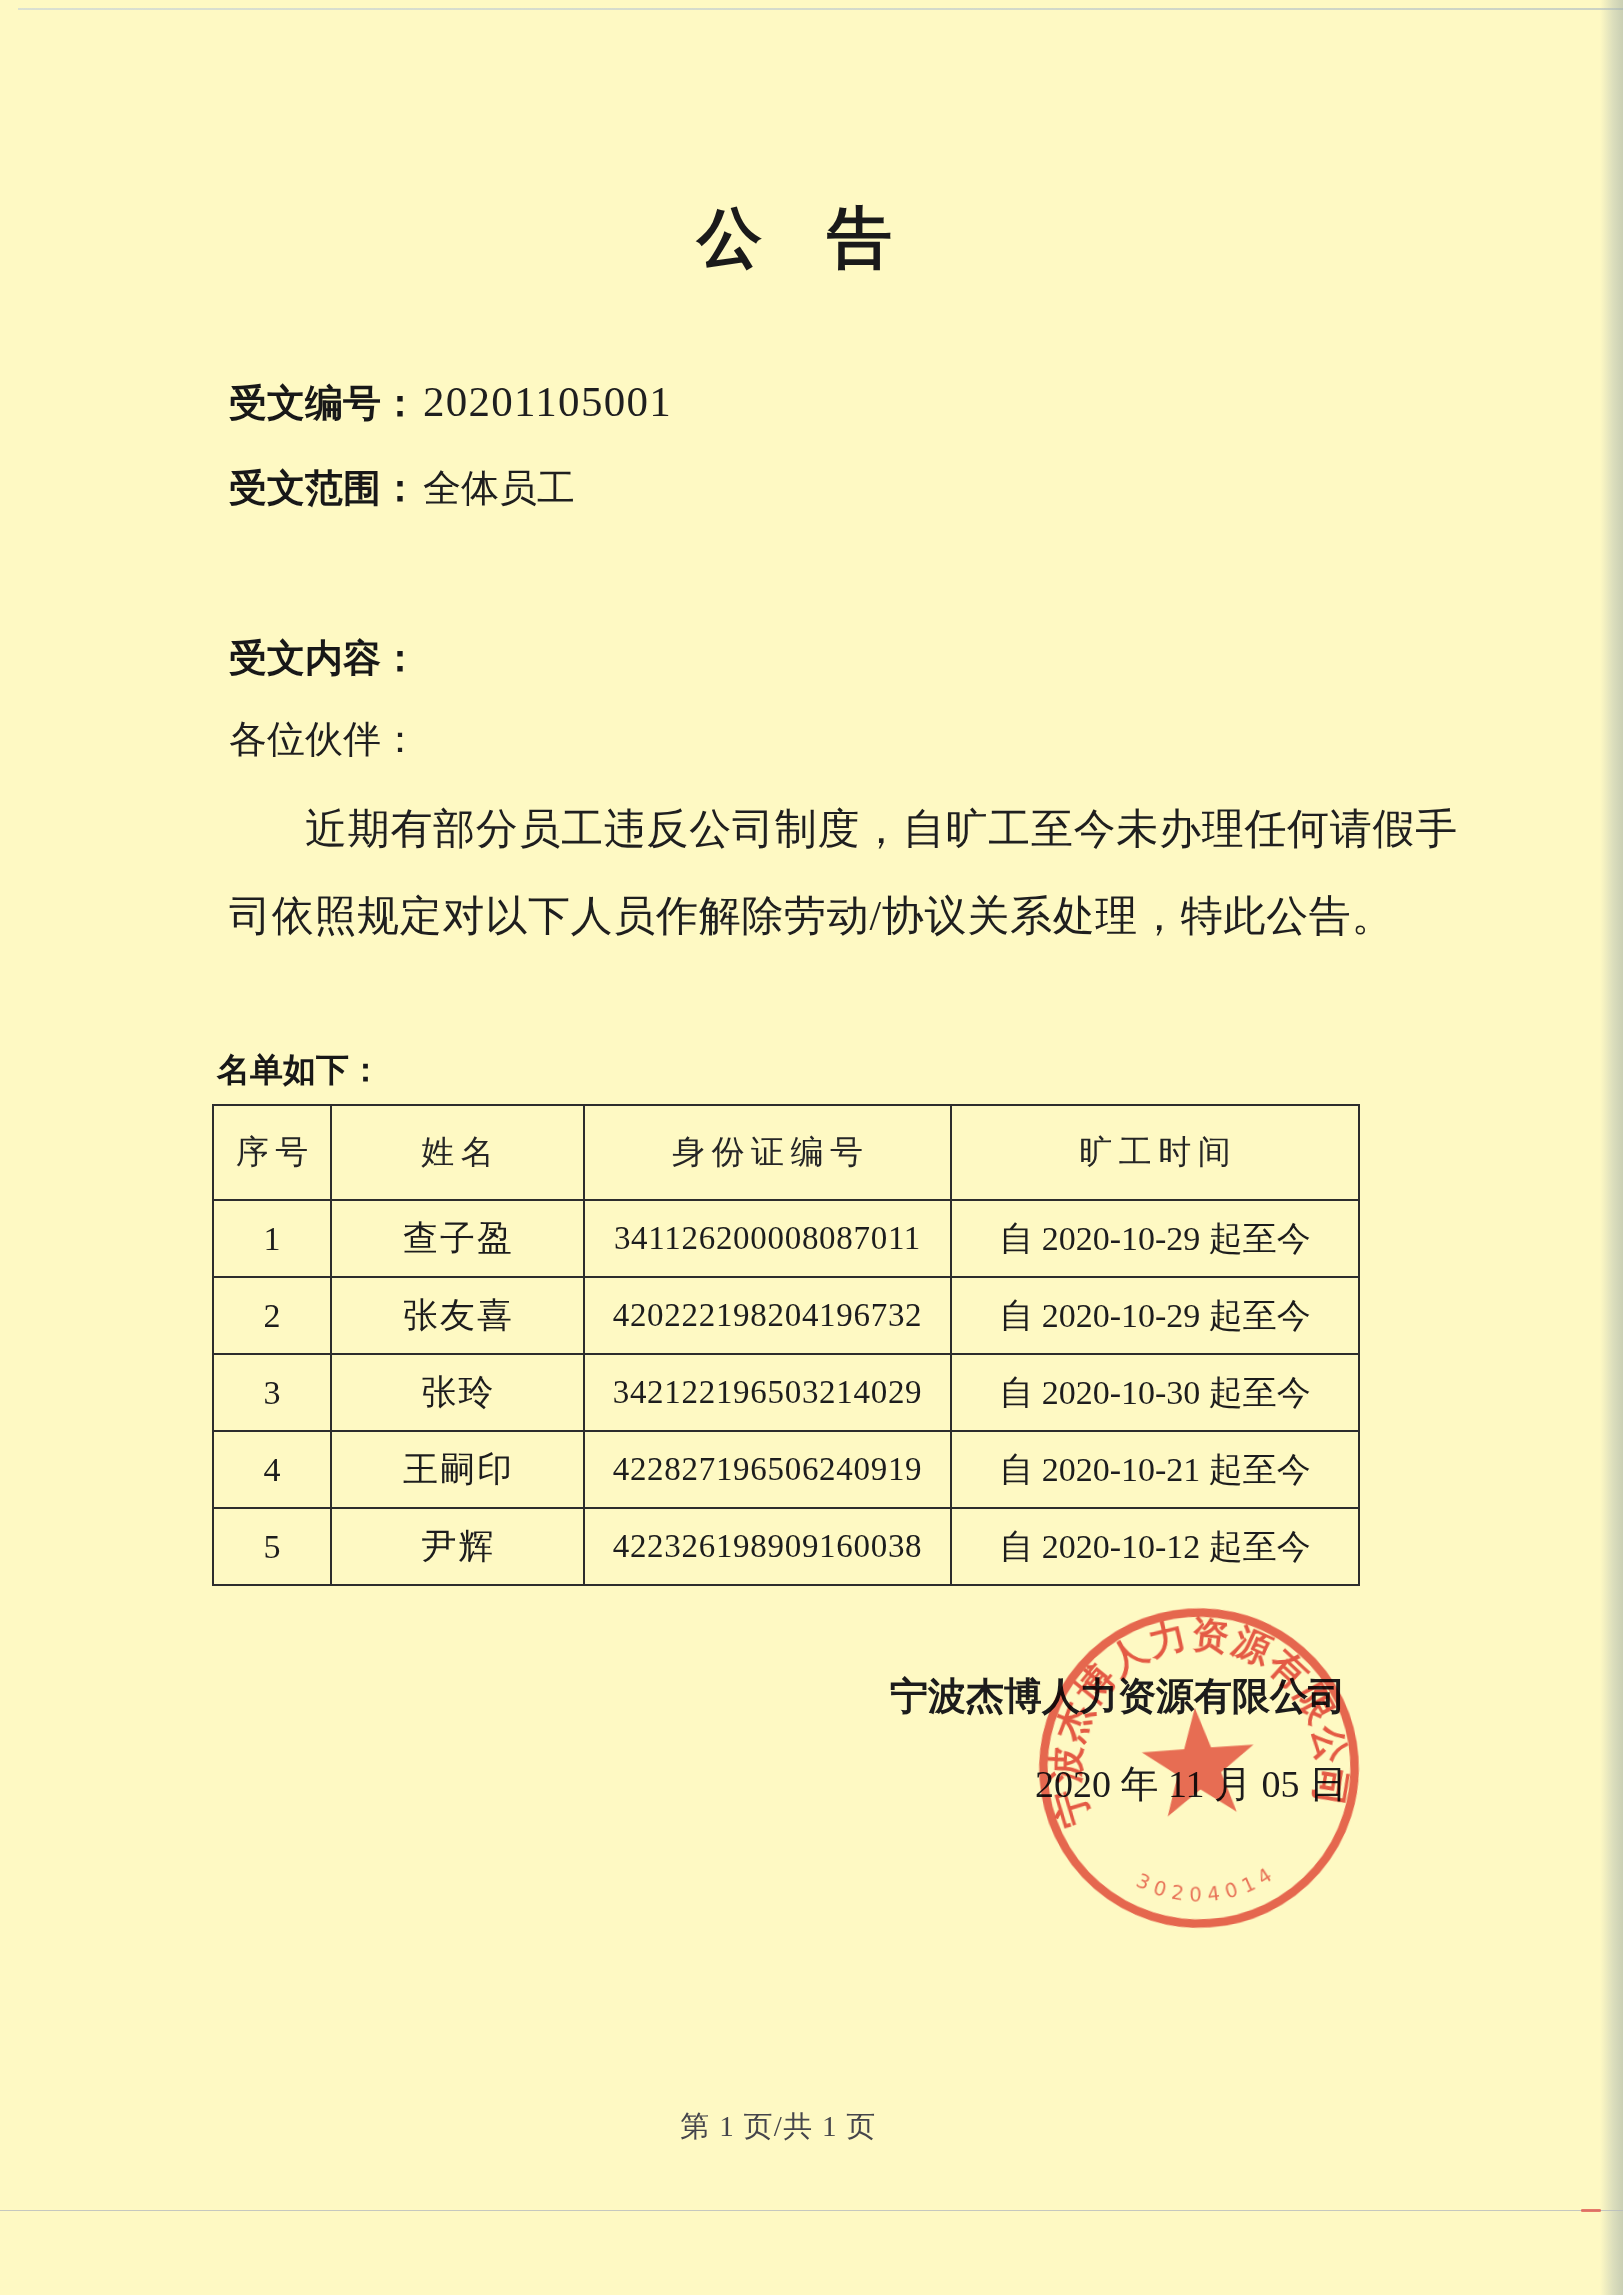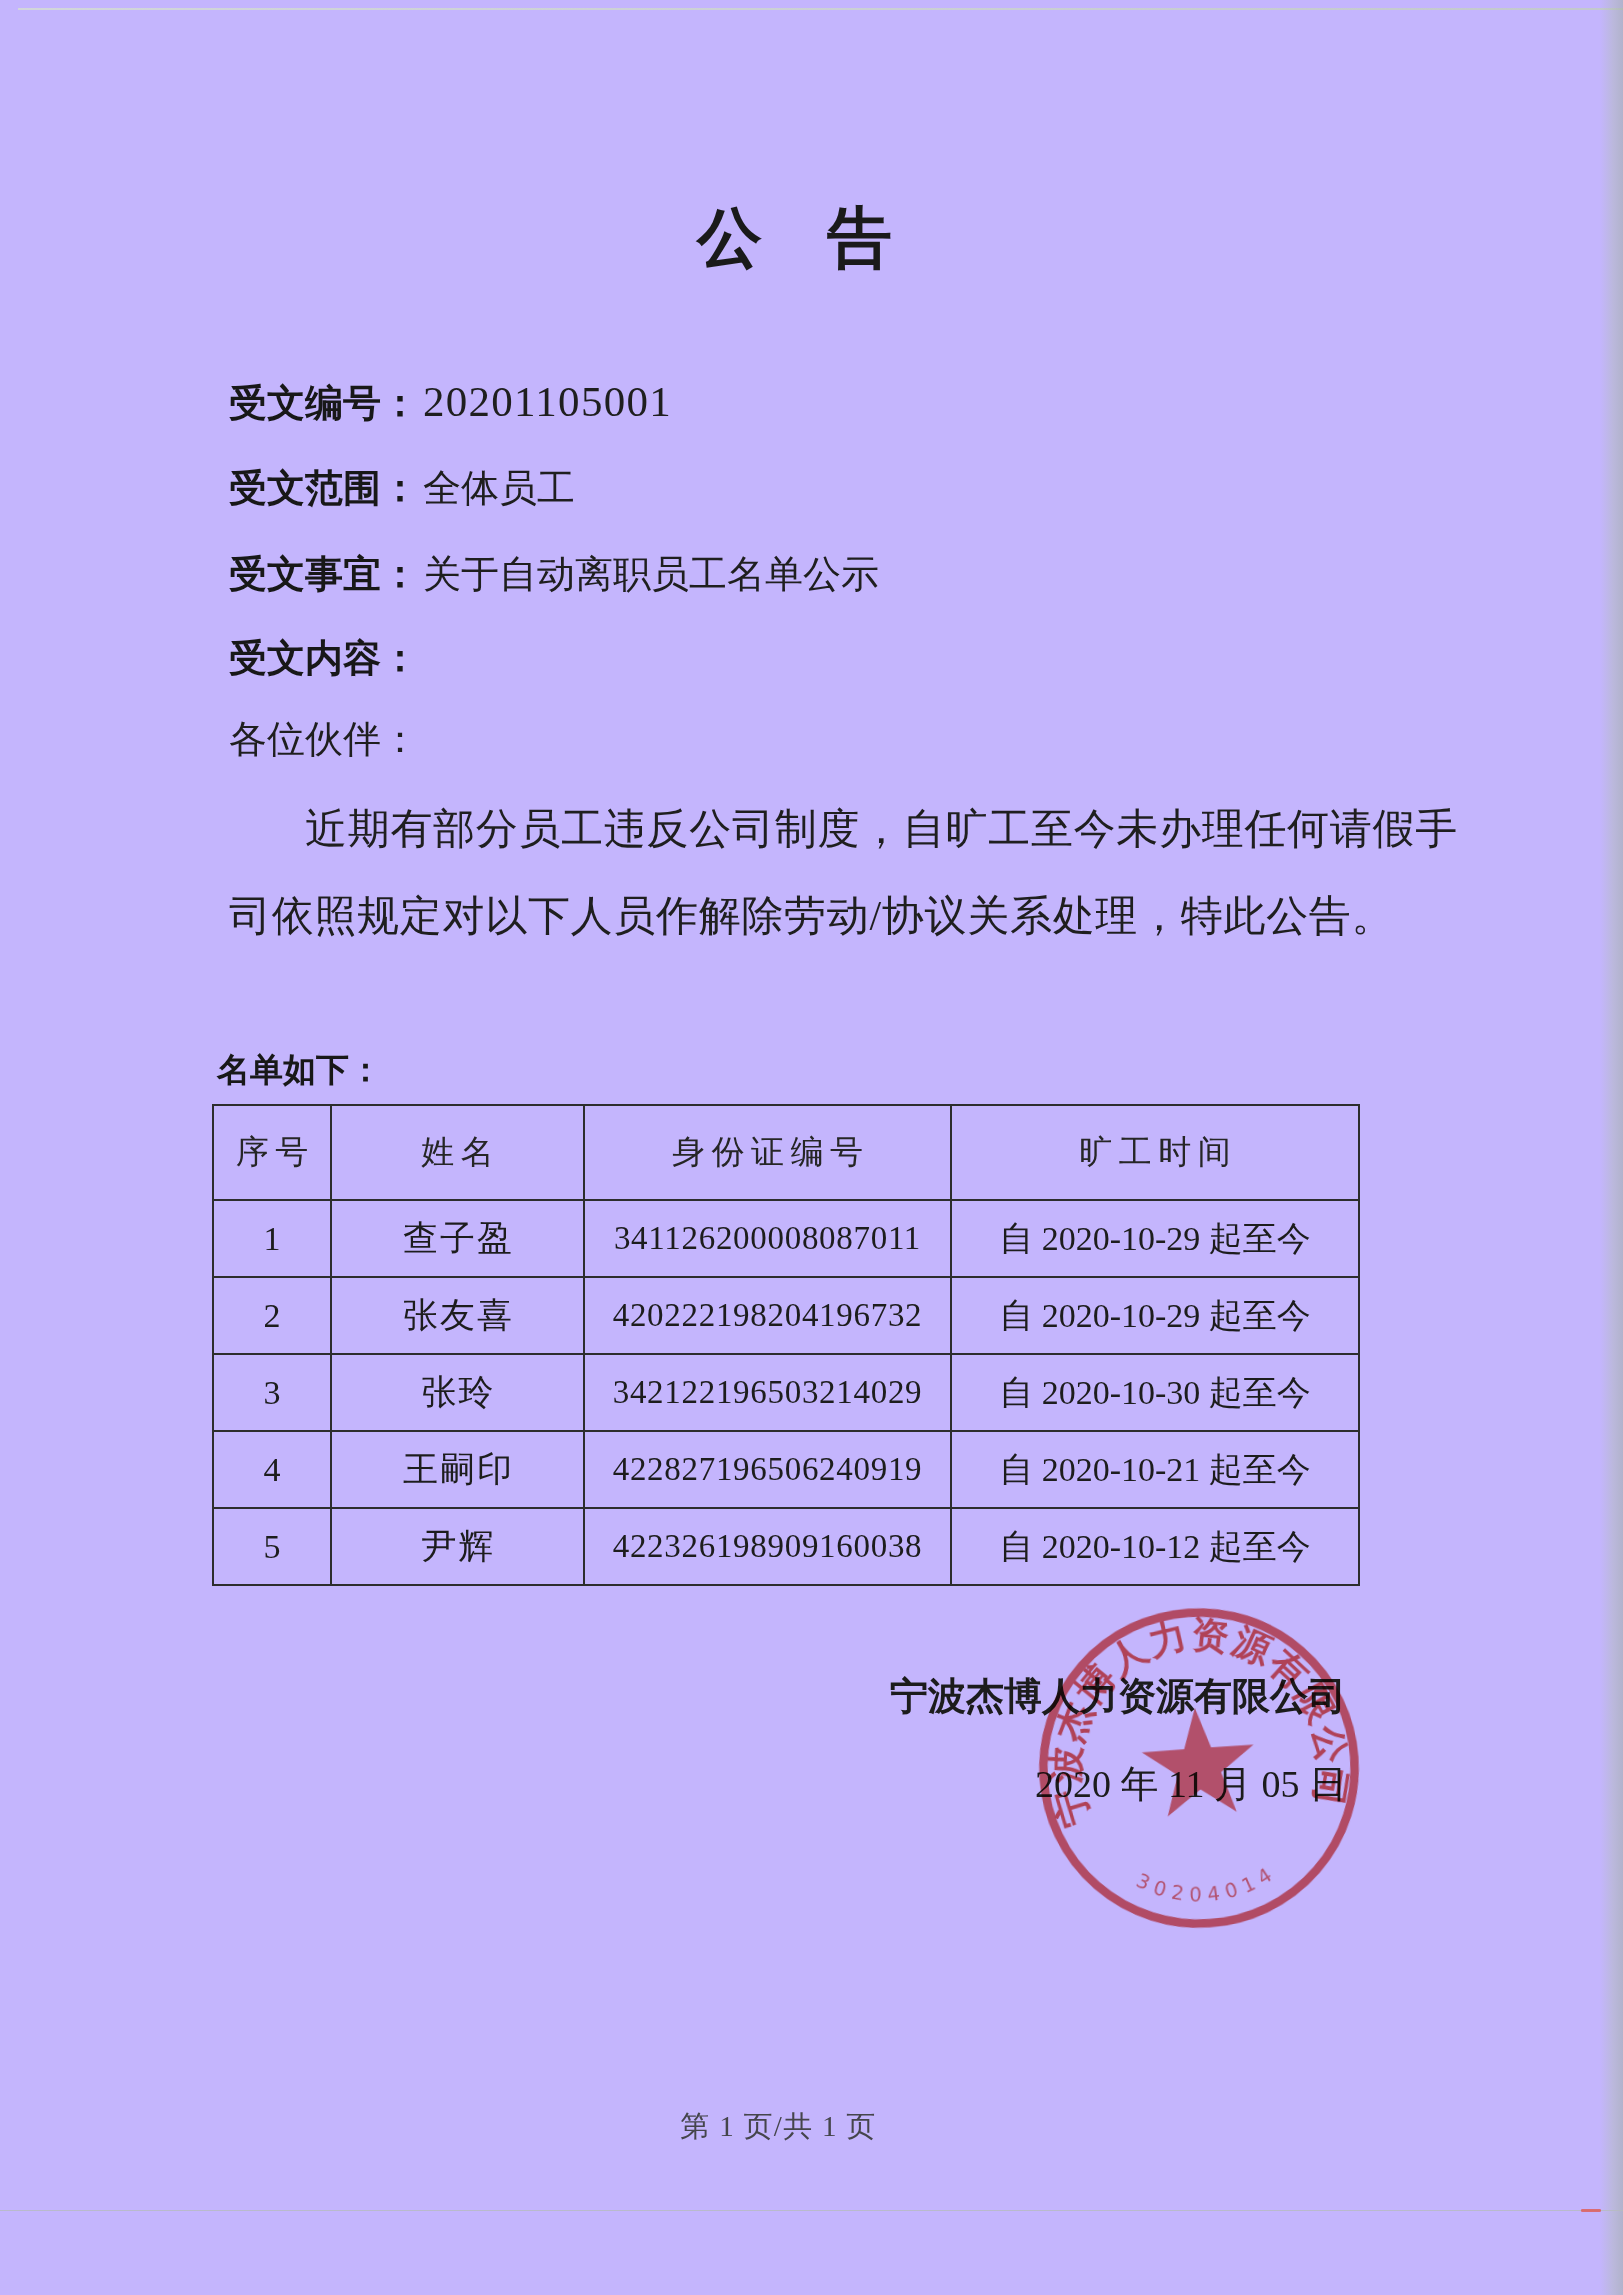--- a/index.html
+++ b/index.html
@@ -5,21 +5,21 @@
   html,body{margin:0;padding:0;}
   body{
     width:1623px;height:2295px;
     background:#ffffff;
     font-family:"Liberation Serif","DejaVu Serif",serif;
     position:relative;
     overflow:hidden;
   }
   .page{
     position:absolute;inset:0;
-    background:#c4b5fd;
+    background:#fef9c3;
     color:#232323;
   }
   
   .scan-top-line{
     position:absolute;top:7.9px;left:18.3px;right:0;height:2.6px;
     background:linear-gradient(to right,#d4dcd4 0%,#cbd4cc 60%,#c2ccc4 100%);
     opacity:.85;
   }
   .scan-right-band{
     position:absolute;top:0;bottom:0;left:1600px;width:23.6px;
@@ -131,23 +131,20 @@
   <div class="scan-bottom-line"></div>
   <div class="scan-bottom-red"></div>
 
   <h1 class="title">公　告</h1>
 
   <div class="field f0">
     <span class="flabel">受文编号：</span><span class="fvalue fvalue-num">20201105001</span>
   </div>
   <div class="field f1">
     <span class="flabel">受文范围：</span><span class="fvalue">全体员工</span>
-  </div>
-  <div class="field f2">
-    <span class="flabel">受文事宜：</span><span class="fvalue">关于自动离职员工名单公示</span>
   </div>
   <div class="field f3">
     <span class="flabel">受文内容：</span><span class="fvalue"></span>
   </div>
 
   <div class="salutation">各位伙伴：</div>
 
   <div class="body-par">
     <div class="bline indent">近期有部分员工违反公司制度，自旷工至今未办理任何请假手</div>
     <div class="bline">司依照规定对以下人员作解除劳动/协议关系处理，特此公告。</div>

